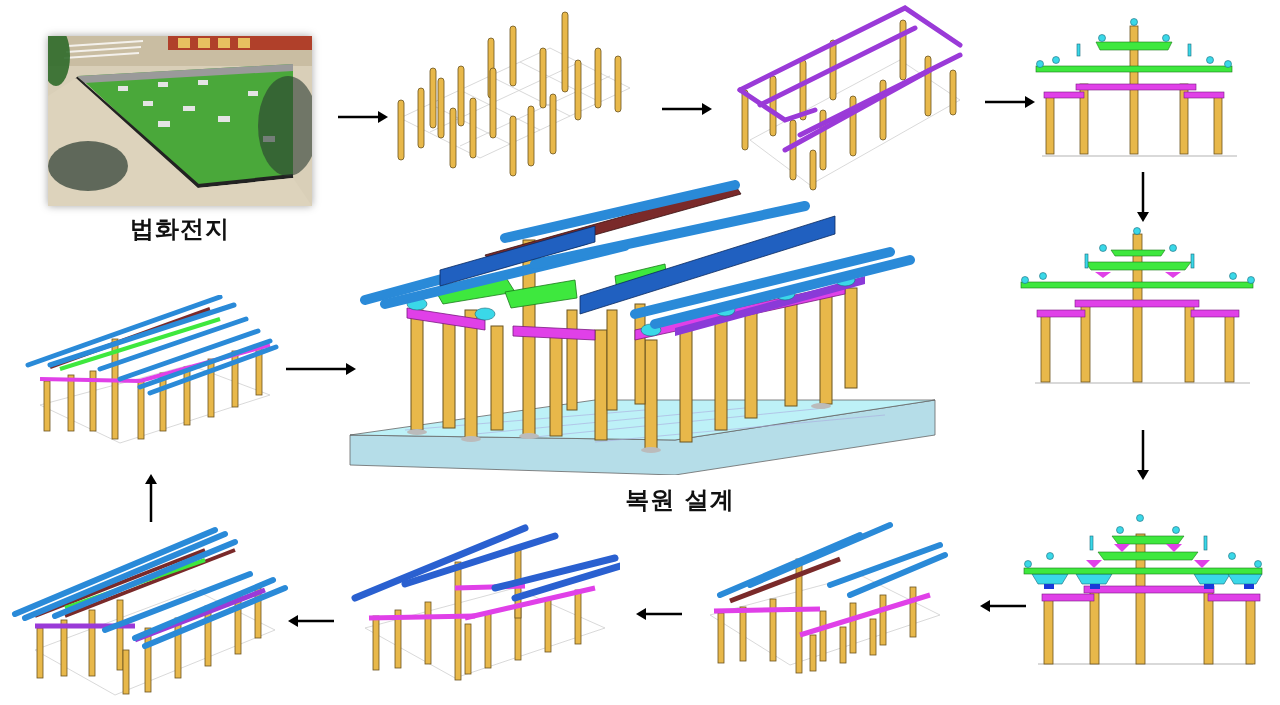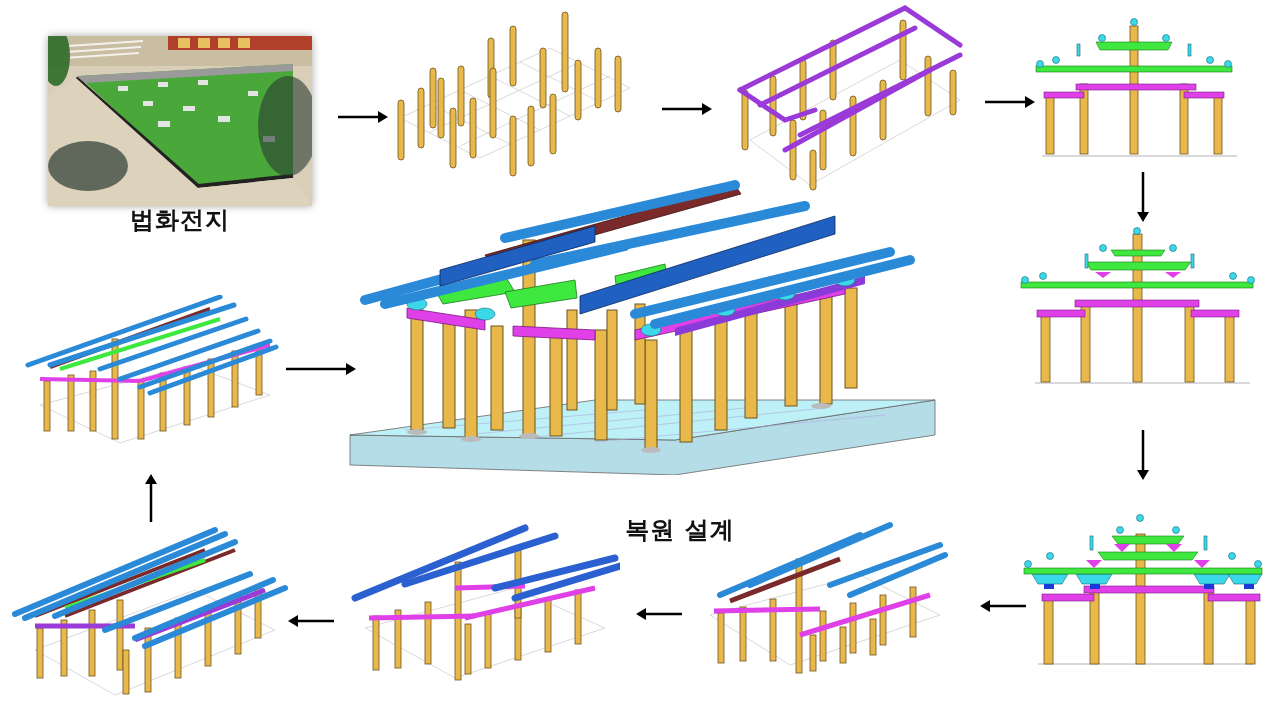--- a/index.html
+++ b/index.html
@@ -47,21 +47,21 @@
       <line x1="100" y1="106" x2="100" y2="116"></line>
         <line x1="120" y1="124" x2="120" y2="134"></line>
         <line x1="140" y1="141" x2="140" y2="152"></line>
     </g>
     <polygon points="0,60 28,42 150,152 245,142 264,170 0,170" fill="#ddd3bc"></polygon>
     <ellipse cx="40" cy="130" rx="40" ry="25" fill="#2a3a30" opacity="0.7"></ellipse>
     <ellipse cx="240" cy="90" rx="30" ry="50" fill="#2a3a30" opacity="0.6"></ellipse>
     <ellipse cx="8" cy="20" rx="14" ry="30" fill="#2f6a2a" opacity="0.9"></ellipse>
   </svg>
 </div>
-<div class="label" style="left:100px;top:204px;width:160px;">법화전지</div>
+<div class="label" style="left:100px;top:213px;width:160px;">법화전지</div>
 
 <div class="panel" style="left:390px;top:8px;width:250px;height:190px;">
   <svg width="250" height="190" viewBox="0 0 250 190">
     <g stroke="#cfcfcf" stroke-width="0.8" fill="none">
       <polygon points="10,110 160,40 240,80 90,150"></polygon>
       <line x1="40" y1="124" x2="190" y2="54"></line>
         <line x1="70" y1="138" x2="220" y2="68"></line>
       <line x1="40" y1="96" x2="120" y2="136"></line>
         <line x1="70" y1="82" x2="150" y2="122"></line>
         <line x1="100" y1="68" x2="180" y2="108"></line>
@@ -445,21 +445,21 @@
         <line x1="40" y1="124" x2="280" y2="66"></line>
       <line x1="160" y1="58" x2="390" y2="5"></line>
         <line x1="190" y1="84" x2="460" y2="26"></line>
       <line x1="290" y1="134" x2="545" y2="72"></line>
         <line x1="310" y1="144" x2="565" y2="80"></line>
     </g>
     <polygon points="95,90 250,46 250,62 95,106" fill="#2060c0" stroke="#0a2a60" stroke-width="0.8"></polygon>
     <polygon points="235,116 490,36 490,54 235,134" fill="#2060c0" stroke="#0a2a60" stroke-width="0.8"></polygon>
   </svg>
 </div>
-<div class="label" style="left:590px;top:514px;width:180px;">복원 설계</div>
+<div class="label" style="left:590px;top:484px;width:180px;">복원 설계</div>
 
 <svg class="arrow" style="left:338px;top:110px;" width="50" height="14">
     <line x1="0" y1="7" x2="42" y2="7" stroke="#000" stroke-width="2.5"></line>
     <polygon points="40,1 50,7 40,13" fill="#000"></polygon>
   </svg>
 <svg class="arrow" style="left:662px;top:102px;" width="50" height="14">
     <line x1="0" y1="7" x2="42" y2="7" stroke="#000" stroke-width="2.5"></line>
     <polygon points="40,1 50,7 40,13" fill="#000"></polygon>
   </svg>
 <svg class="arrow" style="left:985px;top:95px;" width="50" height="14">

